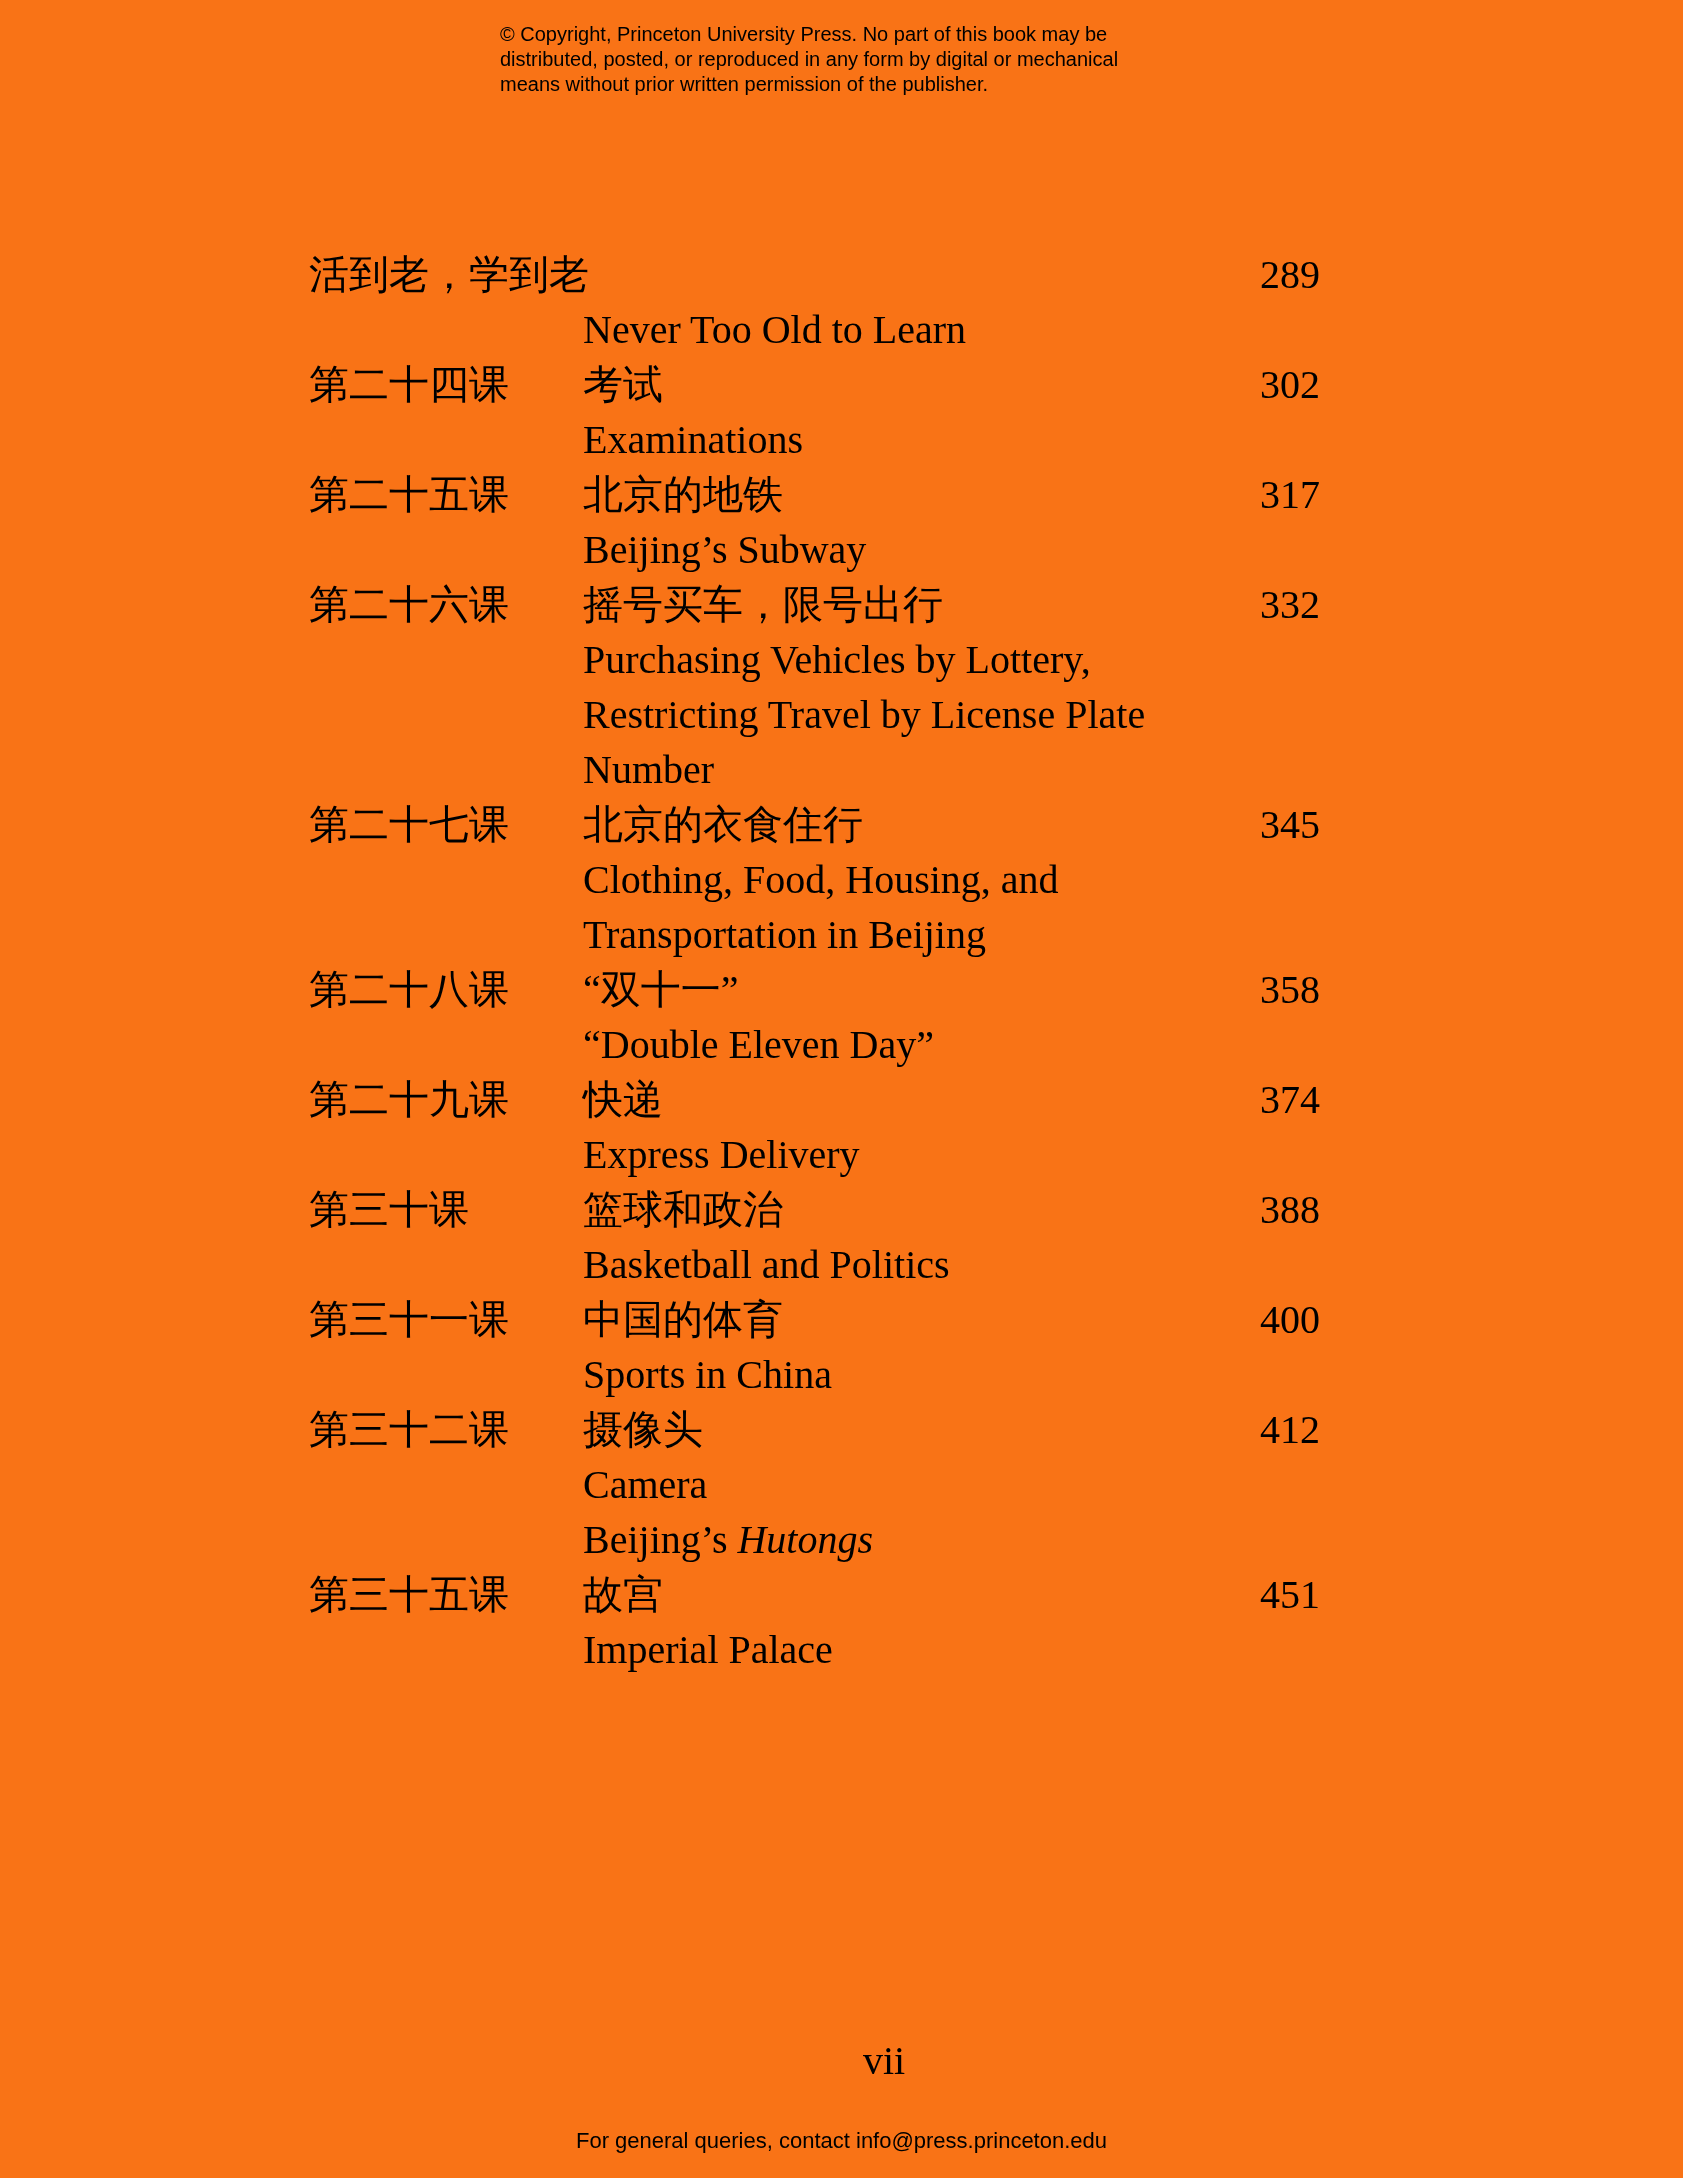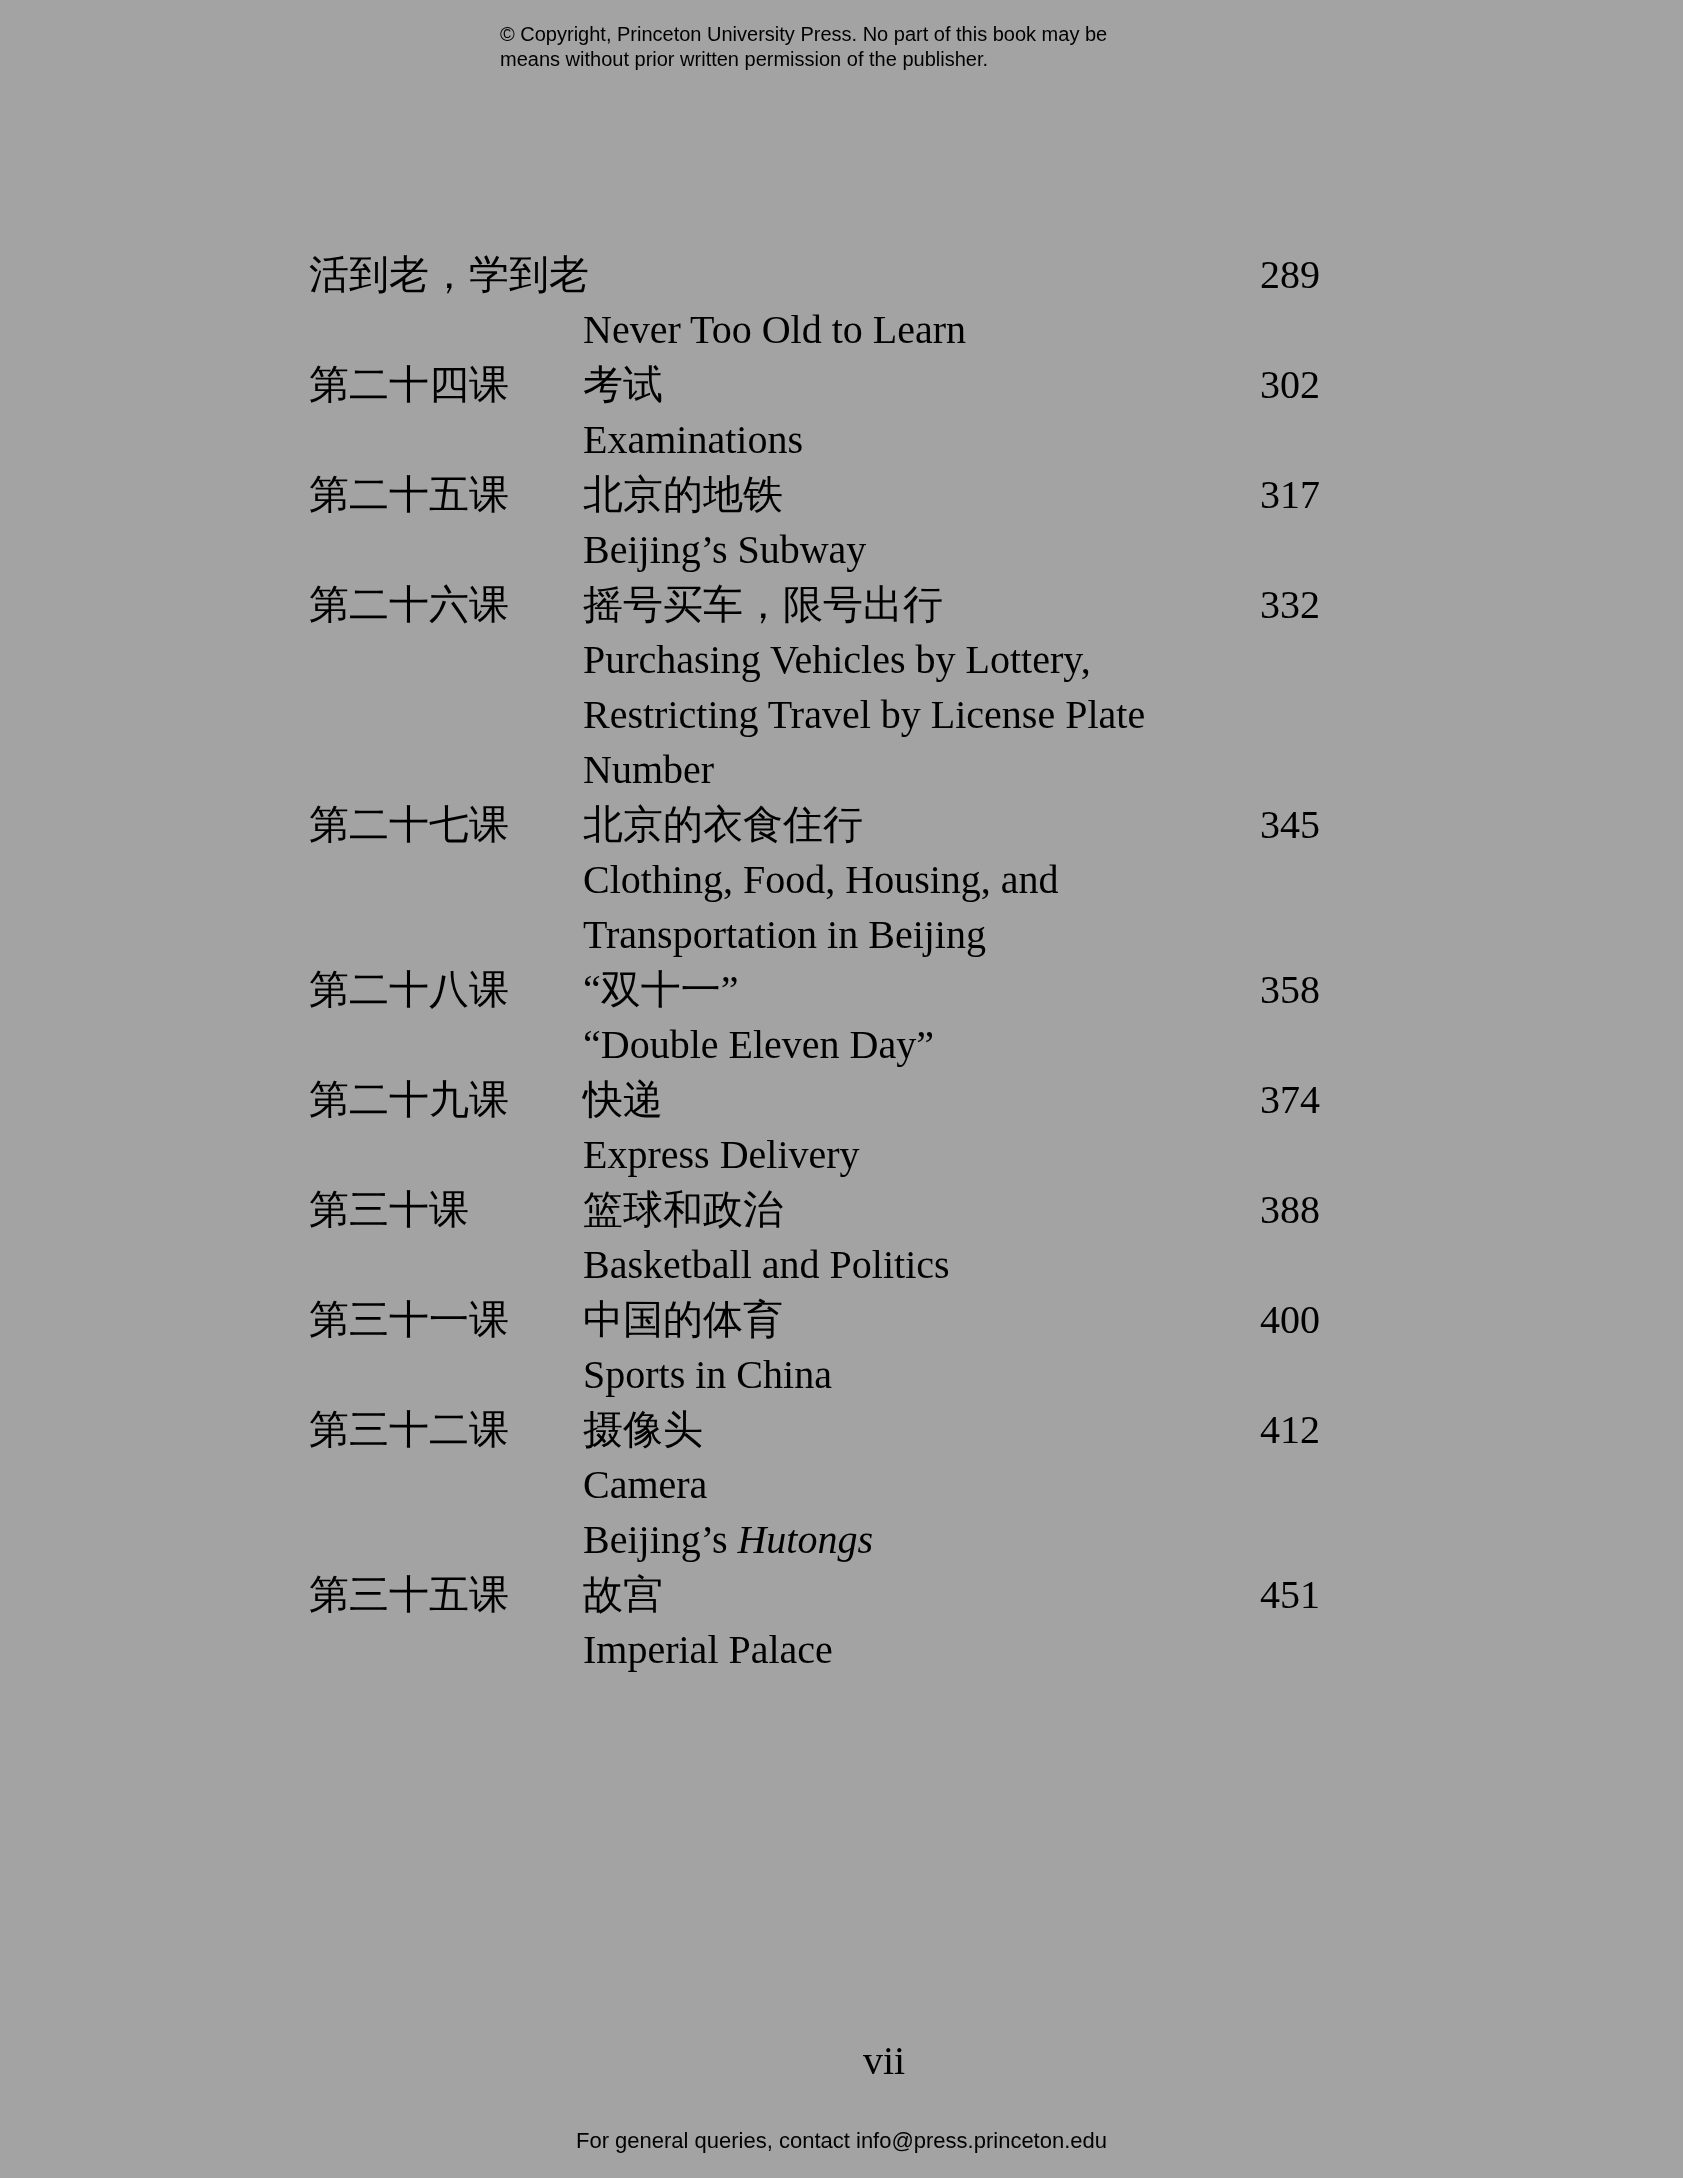--- a/index.html
+++ b/index.html
@@ -1,21 +1,21 @@
 <!DOCTYPE html>
 <html><head>
 <meta charset="utf-8">
 <style>
   html, body { margin: 0; padding: 0; }
   body { background: #ffffff; }
   .page {
     position: relative;
     width: 1683px;
     height: 2178px;
-    background: #a3a3a3;
+    background: #f97316;
     color: #000000;
     overflow: hidden;
   }
   .copyright {
     position: absolute;
     left: 500px;
     top: 22px;
     font-family: "Liberation Sans", sans-serif;
     font-size: 20px;
     line-height: 25px;
@@ -61,20 +61,21 @@
     line-height: 28px;
   }
 </style>
 </head>
 <body>
 
 <div class="page">
 
   <div class="copyright">
     <div>© Copyright, Princeton University Press. No part of this book may be</div>
+    <div>distributed, posted, or reproduced in any form by digital or mechanical</div>
     <div>means without prior written permission of the publisher.</div>
   </div>
 
   <div class="toc">
 
     <div class="entry">
       <div class="row">
         <span class="title">活到老，学到老</span>
         <span class="pagenum">289</span>
       </div>

